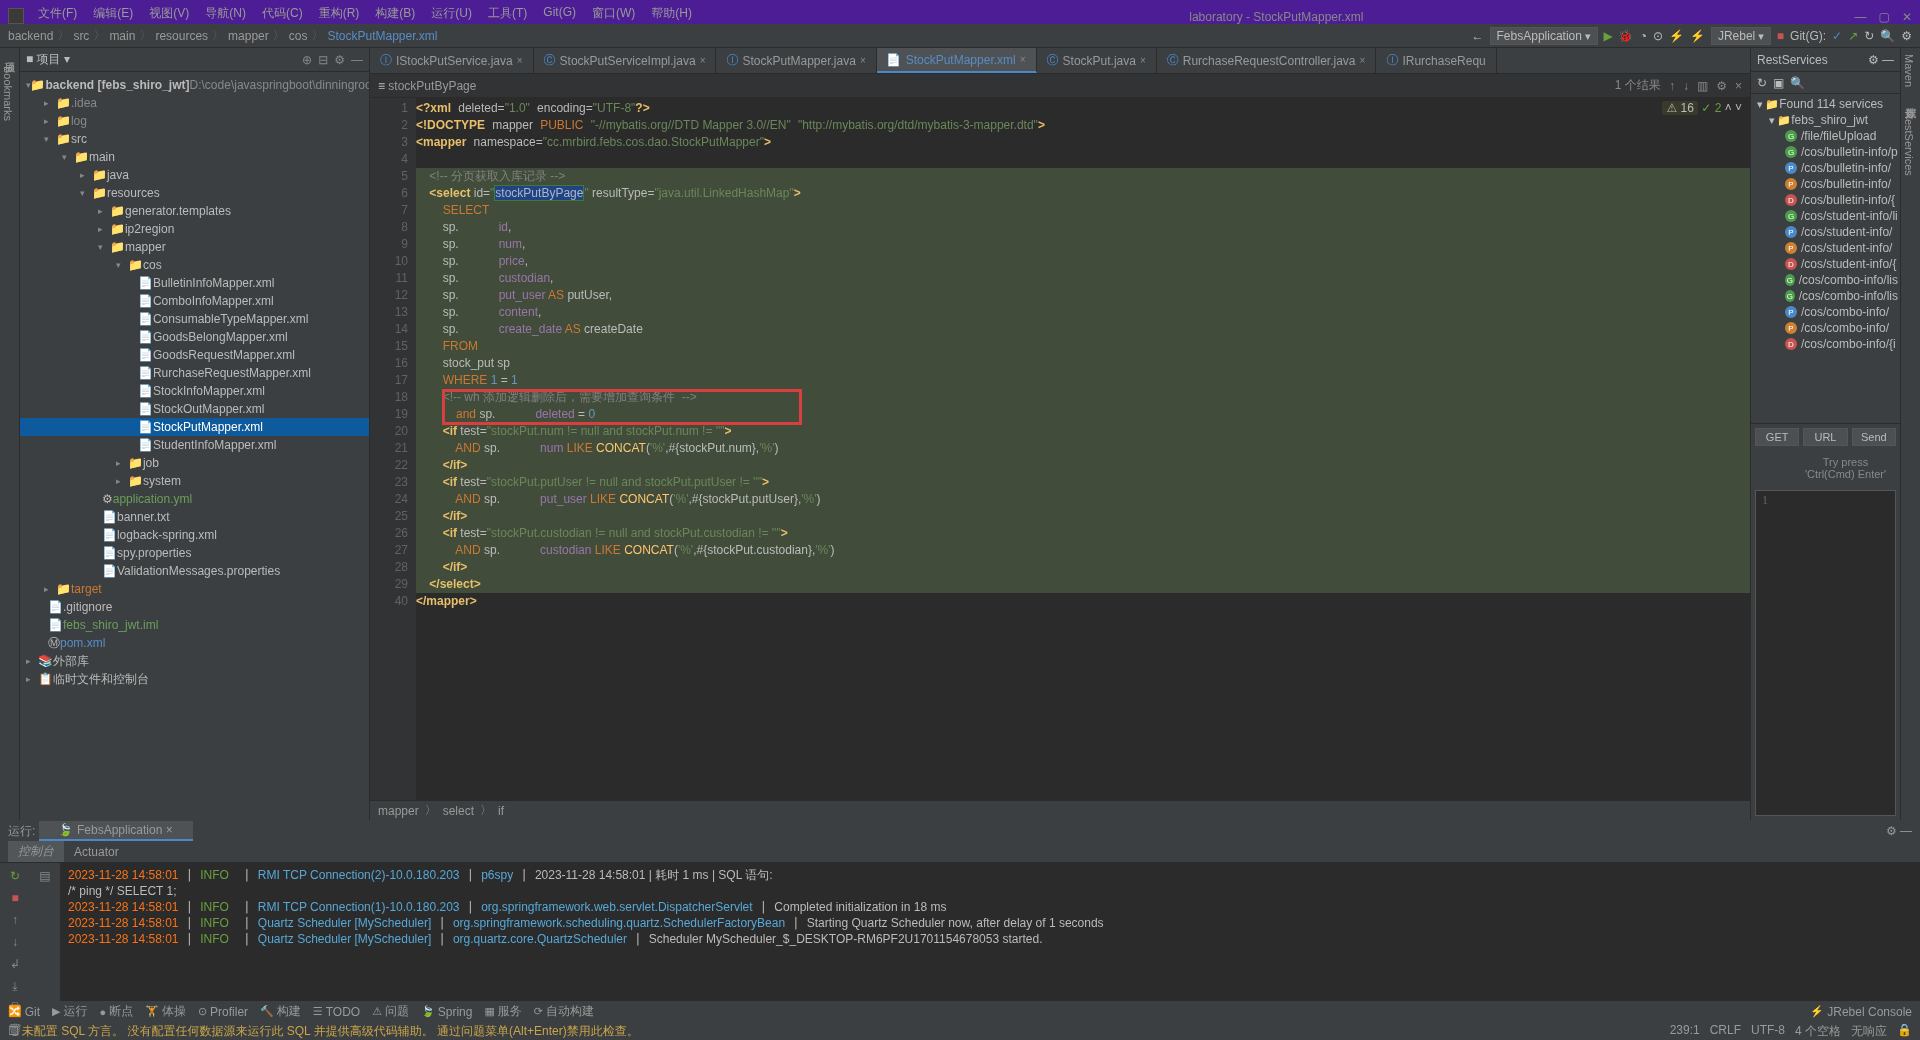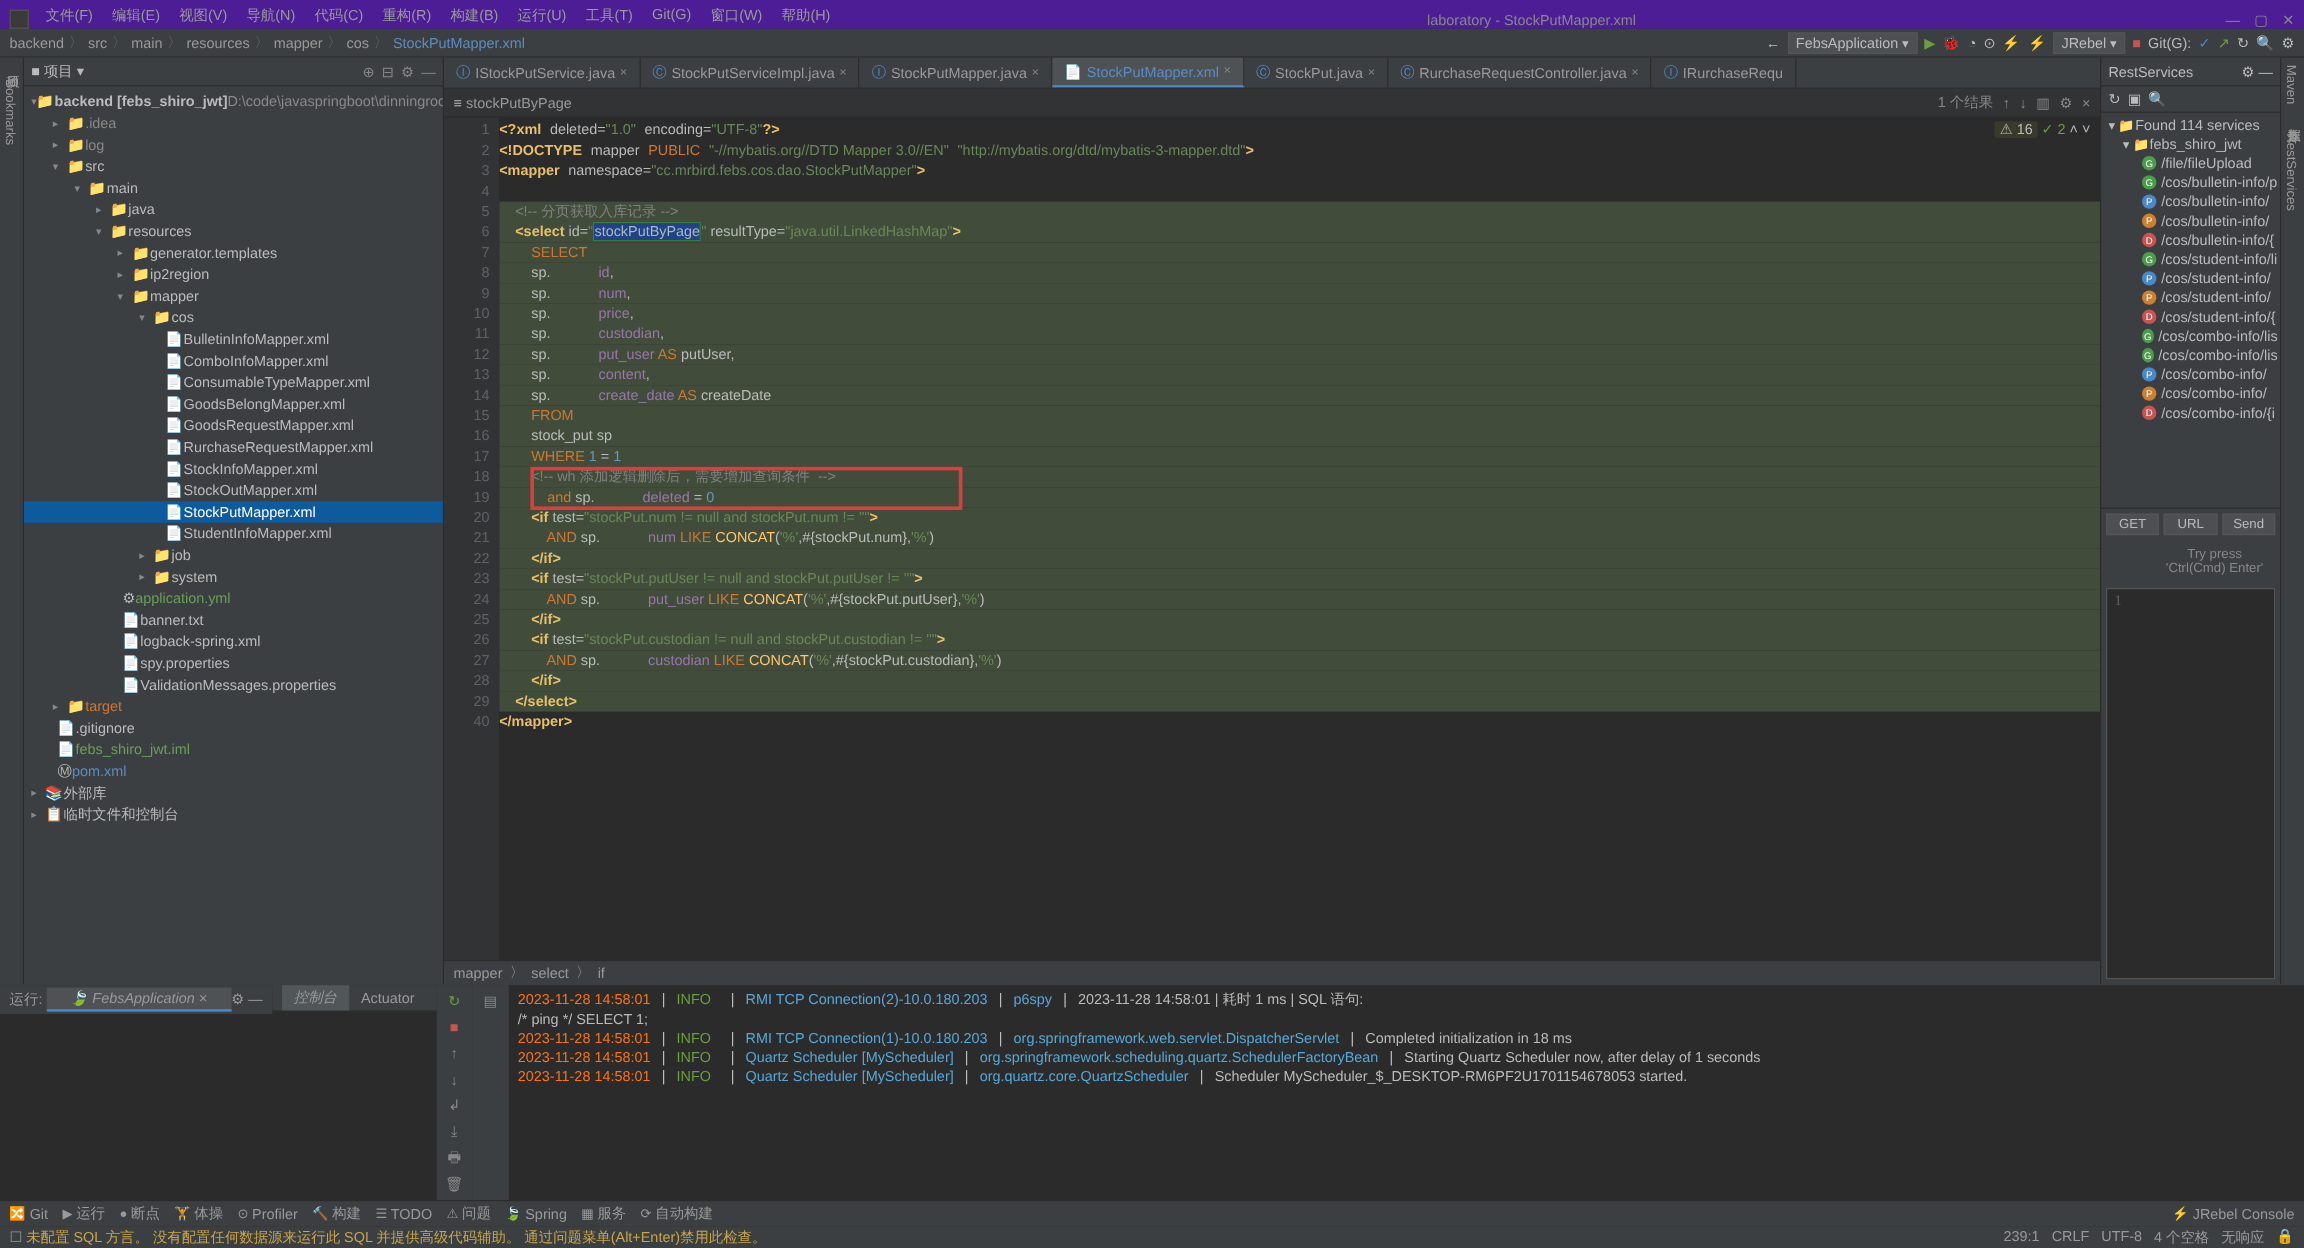--- a/index.html
+++ b/index.html
@@ -60,23 +60,23 @@
 .svcpanel .item{display:flex;align-items:center;height:16px;padding-left:4px;color:#bbb;font-size:11px;white-space:nowrap;overflow:hidden;}
 .svcpanel .badge{width:12px;height:12px;border-radius:50%;margin-right:4px;font-size:8px;color:#fff;display:flex;align-items:center;justify-content:center;}
 .svcpanel .g{background:#4a9e4a;}
 .svcpanel .o{background:#cc8030;}
 .svcpanel .r{background:#c75450;}
 .svcpanel .b{background:#4a88c7;}
 .svcpanel .btns{display:flex;gap:4px;padding:4px;border-top:1px solid #2b2b2b;}
 .svcpanel .btns button{flex:1;background:#4c5052;border:1px solid #555;color:#bbb;padding:2px;cursor:pointer;font-size:11px;}
 .svcpanel .hint{padding:6px;color:#888;font-size:11px;text-align:center;margin-left:40px;}
 .svcpanel .outbox{flex:1;background:#2b2b2b;margin:4px;border:1px solid #555;}
-.runpanel{height:180px;background:#2b2b2b;border-top:1px solid #3c3f41;display:flex;flex-direction:row;}
+.runpanel{height:180px;background:#2b2b2b;border-top:1px solid #3c3f41;display:flex;flex-direction:column;}
 .runhdr{height:24px;background:#3c3f41;display:flex;align-items:center;padding:0 8px;color:#999;}
-.runhdr .tab{padding:2px 20px;font-style:italic;}
+.runhdr .tab{padding:2px 20px;}
 .runhdr .tab.active{background:#4e5254;border-bottom:2px solid #4a88c7;}
 .runtabs{height:22px;background:#3c3f41;display:flex;align-items:center;padding:0 8px;border-bottom:1px solid #2b2b2b;}
 .runtabs .tab{padding:2px 10px;color:#999;cursor:pointer;}
 .runtabs .tab.active{background:#515658;font-style:italic;}
 .runbody{flex:1;display:flex;}
 .runside{width:30px;background:#3c3f41;display:flex;flex-direction:column;gap:4px;padding:4px;align-items:center;}
 .runside .btn{width:18px;height:18px;color:#888;cursor:pointer;display:flex;align-items:center;justify-content:center;}
 .console{flex:1;font-family:Consolas,monospace;font-size:12px;line-height:16px;padding:4px 8px;overflow:hidden;color:#bbb;white-space:pre;}
 .console .info{color:#6a9e3e;}
 .console .cls{color:#56a8d8;}

